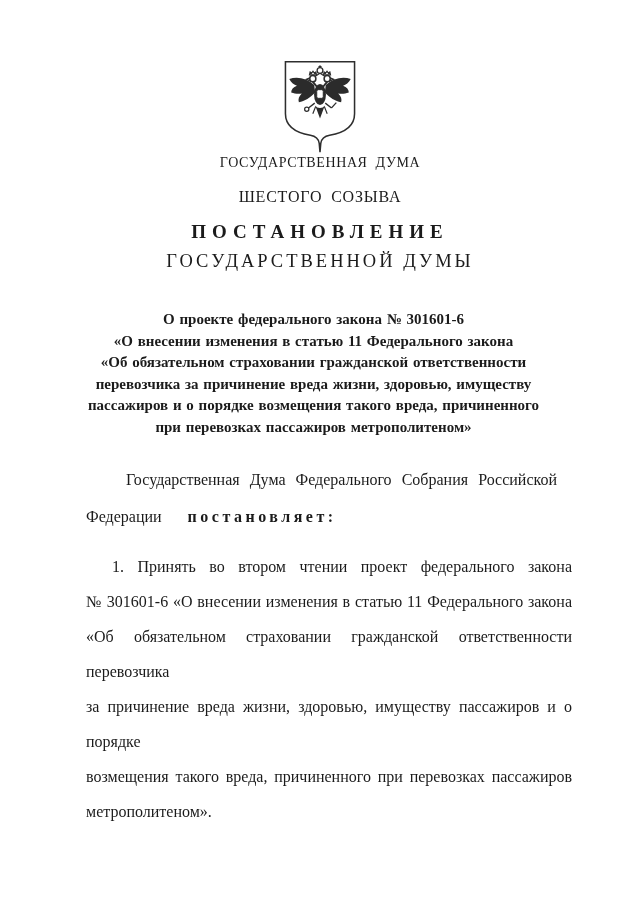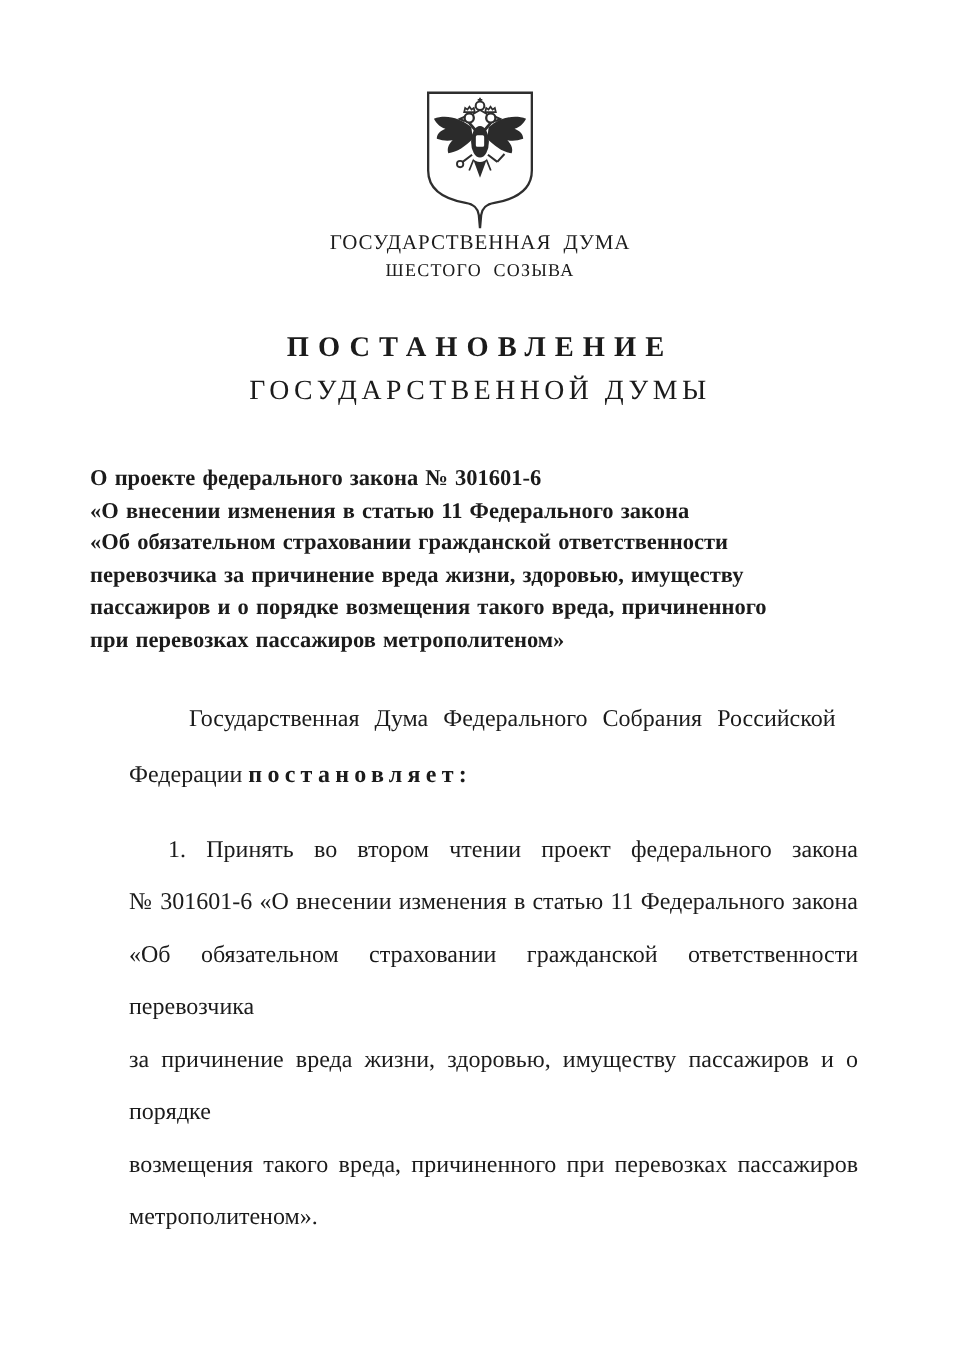--- a/index.html
+++ b/index.html
@@ -36,25 +36,25 @@
     right: 0;
     text-align: center;
   }
   .org-line {
     font-size: 14px;
     line-height: 17px;
     letter-spacing: 0.6px;
     word-spacing: 4px;
   }
   .org-line-small {
-    font-size: 12px;
+    font-size: 16px;
     line-height: 15px;
     letter-spacing: 0.8px;
     word-spacing: 4px;
-    margin-top: 2px;
+    margin-top: 18px;
   }
 
   
   .doc-title {
     position: absolute;
     top: 218px;
     left: 0;
     right: 0;
     text-align: center;
   }
@@ -70,21 +70,21 @@
     line-height: 24px;
     margin-top: 3px;
   }
 
   
   .subject {
     position: absolute;
     top: 309px;
     left: 42px;
     right: 55px;
-    text-align: left;
+    text-align: center;
     font-weight: bold;
     font-size: 15px;
     line-height: 21.5px;
     word-spacing: 1px;
   }
 
   
   .para1 {
     position: absolute;
     top: 461px;
@@ -103,21 +103,21 @@
   }
   .jline {
     text-align: justify;
     text-align-last: justify;
   }
   .indent1 { padding-left: 40px; }
   .indent2 { padding-left: 26px; }
   .verb {
     font-weight: bold;
     letter-spacing: 3.5px;
-    margin-left: 4px;
+    margin-left: 26px;
   }
   svg .ln { stroke: #2e2e2e; fill: none; }
   svg .fl { fill: #2b2b2b; stroke: none; }
 </style>
 </head>
 <body>
 
 <div class="page">
 
   <div class="emblem-wrap">

